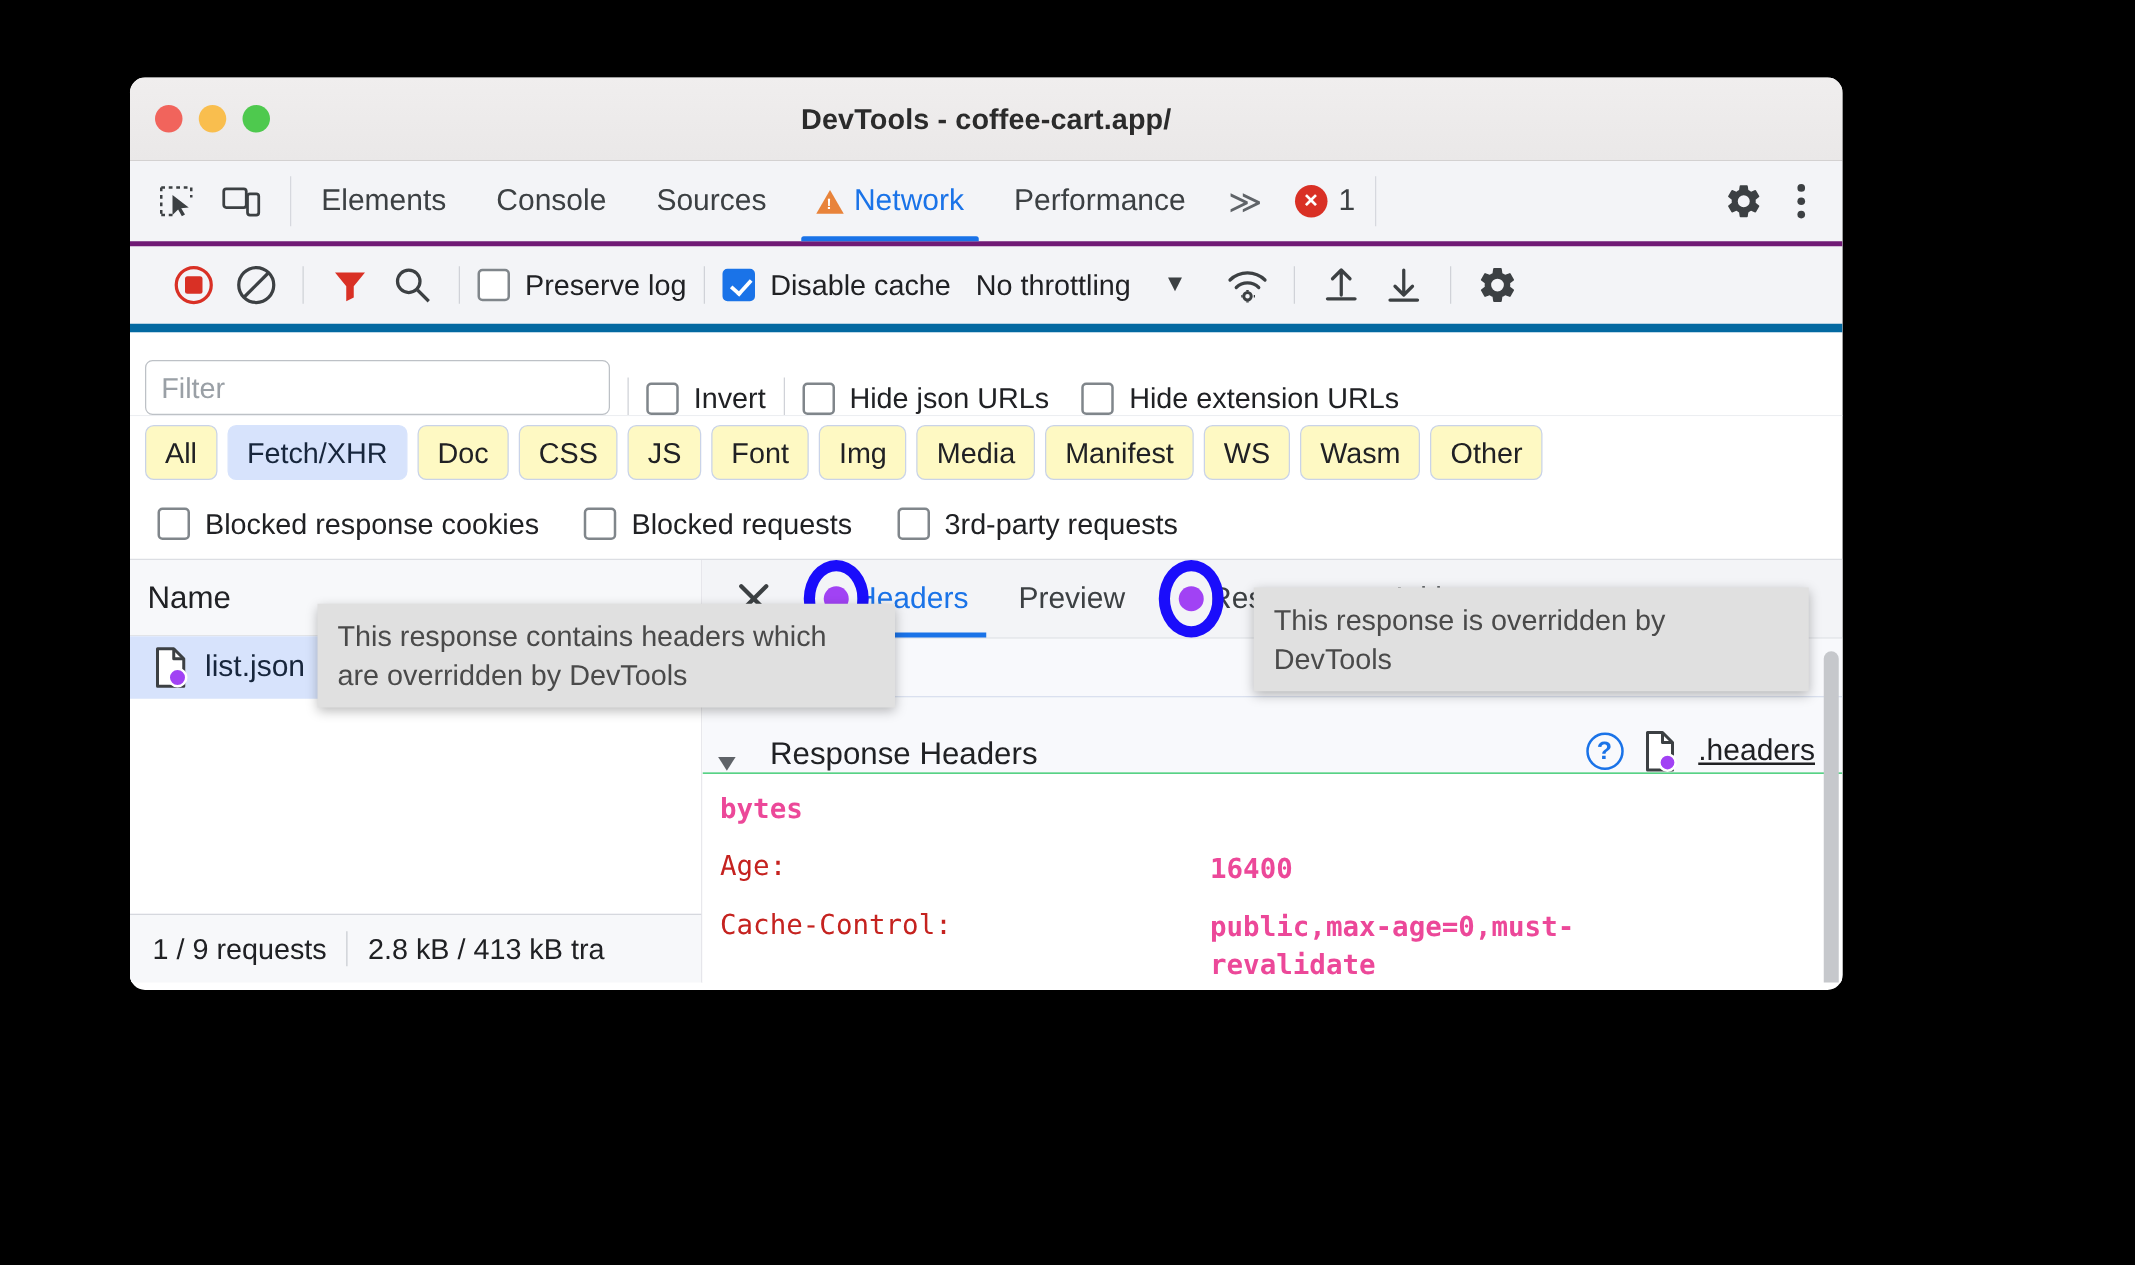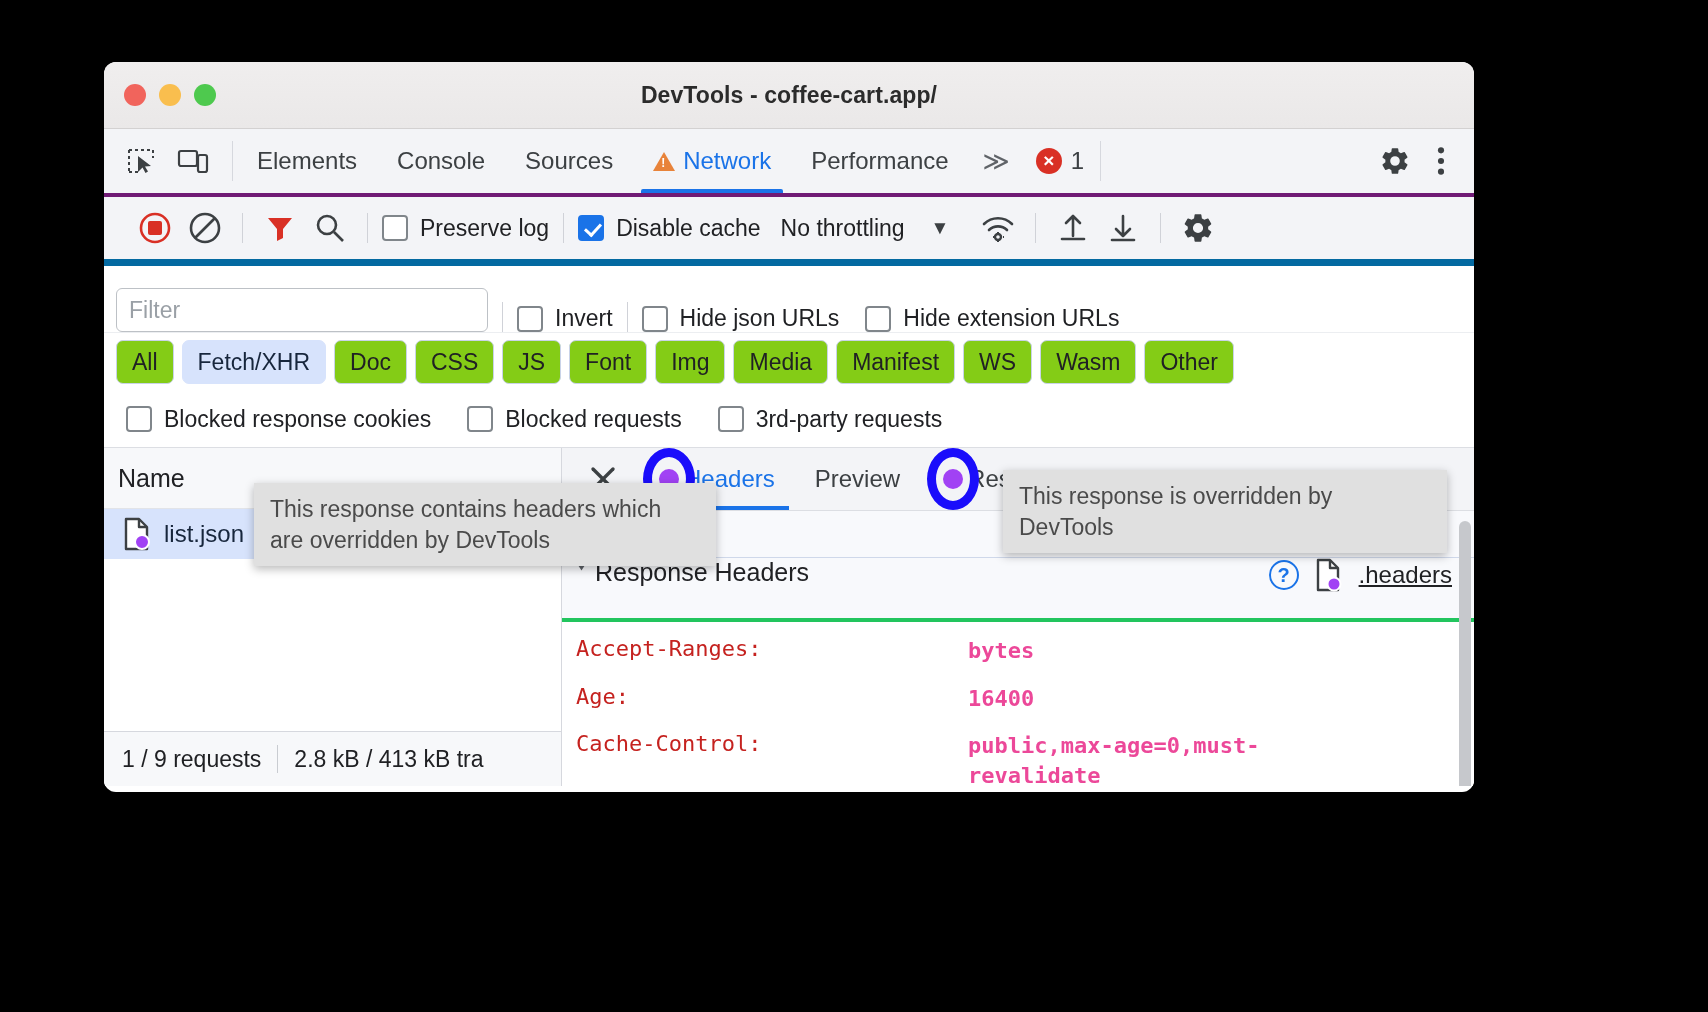--- a/index.html
+++ b/index.html
@@ -76,21 +76,21 @@
   .filterinput{
     width:372px;height:44px;border:1px solid #bdc1c6;border-radius:6px;background:#fff;
     display:flex;align-items:center;padding:0 12px;font-size:23px;color:#9aa0a6;box-sizing:border-box;
   }
   .frsep{width:1px;height:30px;background:#d0d2d8;margin:0 14px;}
   .fr-cb{display:flex;align-items:center;gap:12px;font-size:23px;color:#202124;margin-left:26px;white-space:nowrap;}
 
   
   .chiprow{height:58px;background:#fff;display:flex;align-items:center;padding:0 12px;gap:8px;}
   .chip{
-    height:42px;padding:0 15px;border:1px solid #c9d3e8;border-radius:7px;background:#84cc16;
+    height:42px;padding:0 15px;border:1px solid #c9d3e8;border-radius:7px;background:#fef9c3;
     display:flex;align-items:center;font-size:23px;color:#202124;white-space:nowrap;
   }
   .chip.sel{background:#d7e3fc;border-color:#d7e3fc;color:#17263c;}
 
   
   .cbrow3{height:56px;background:#fff;display:flex;align-items:center;padding:0 14px;border-bottom:1px solid #dcdee3;}
   .cbrow3 .fr-cb:first-child{margin-left:0;}
 
   
   .panes{display:flex;height:338px;position:relative;}
@@ -109,22 +109,22 @@
   .rtab.active:after{content:"";position:absolute;left:6px;right:6px;bottom:0;height:4px;background:#1a73e8;}
   .rtab .dotwrap{position:relative;width:26px;height:26px;margin-right:2px;display:inline-flex;align-items:center;justify-content:center;}
   .pdot{width:20px;height:20px;border-radius:50%;background:#a142f4;display:block;}
   .ring{
     position:absolute;left:50%;top:50%;transform:translate(-50%,-50%);
     width:52px;height:62px;border:9px solid #1a0dfb;border-radius:50%;box-sizing:border-box;pointer-events:none;
   }
   .rp-body{flex:1;background:#fff;overflow:hidden;position:relative;}
   .gen-line{height:46px;border-bottom:1px solid #cfd8ea;background:#f8f9fc;}
   .sec-head{
-    height:60px;display:flex;align-items:flex-start;padding:0 22px 0 14px;background:#f8f9fc;border-bottom:4px solid #22c55e;
-    font-size:25px;color:#202124;
+    height:60px;display:flex;align-items:flex-end;padding:0 22px 0 14px;background:#f8f9fc;border-bottom:1px solid #22c55e;
+    font-size:25px;color:#202124;gap:21px;
   }
   .tri{width:0;height:0;border-left:11px solid #5f6368;border-top:7px solid transparent;border-bottom:7px solid transparent;margin-right:8px;transform:rotate(90deg);}
   .sec-head .right{margin-left:auto;display:flex;align-items:center;gap:16px;}
   .help-c{width:30px;height:30px;border:2px solid #1a73e8;border-radius:50%;color:#1a73e8;font-size:20px;display:flex;align-items:center;justify-content:center;font-weight:600;box-sizing:border-box;}
   .hdrlink{font-size:24px;color:#202124;text-decoration:underline;font-family:"Liberation Sans",sans-serif;}
   .hdrs{padding:14px 0 0 0;font-family:"DejaVu Sans Mono",monospace;font-size:22px;}
   .hrow{display:flex;padding:0 0 18px 14px;}
   .hkey{color:#c5221f;width:392px;flex:none;}
   .hval{color:#ec4899;max-width:340px;word-break:break-word;line-height:1.35;font-weight:bold;}
 
@@ -395,21 +395,20 @@
                   <path d="M3 2h12l8 8v22H3z" fill="#fff" stroke="#3c4043" stroke-width="2.4" stroke-linejoin="round"></path>
                   <path d="M15 2v8h8" fill="none" stroke="#3c4043" stroke-width="2.4" stroke-linejoin="round"></path>
                   <circle cx="19" cy="26" r="6.5" fill="#a142f4" stroke="#fff" stroke-width="2"></circle>
                 </svg>
               </span>
               <span class="hdrlink">.headers</span>
             </span>
           </div>
           <div class="hdrs">
             <div class="hrow">
-              <span class="hkey">Accept-Ranges:</span>
               <span class="hval">bytes</span>
             </div>
             <div class="hrow">
               <span class="hkey">Age:</span>
               <span class="hval">16400</span>
             </div>
             <div class="hrow">
               <span class="hkey">Cache-Control:</span>
               <span class="hval">public,max-age=0,must-revalidate</span>
             </div>

